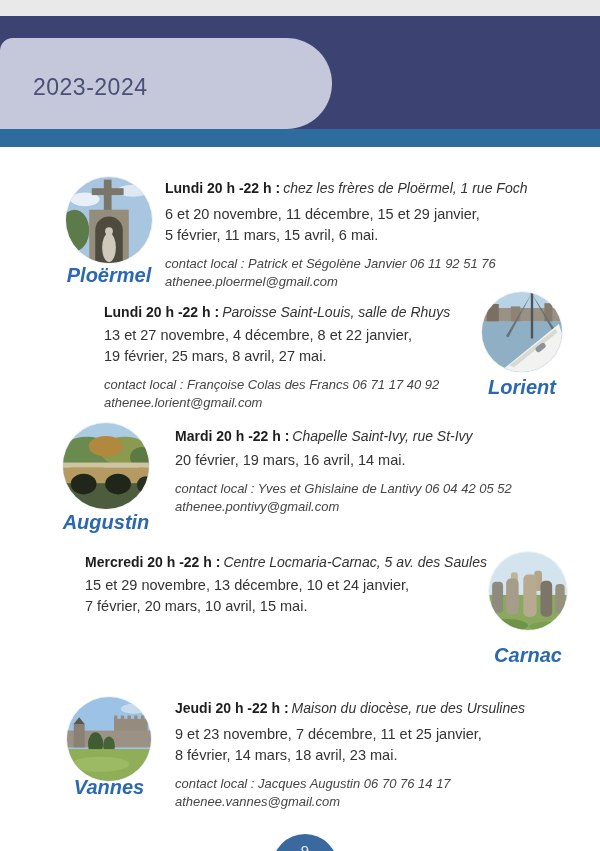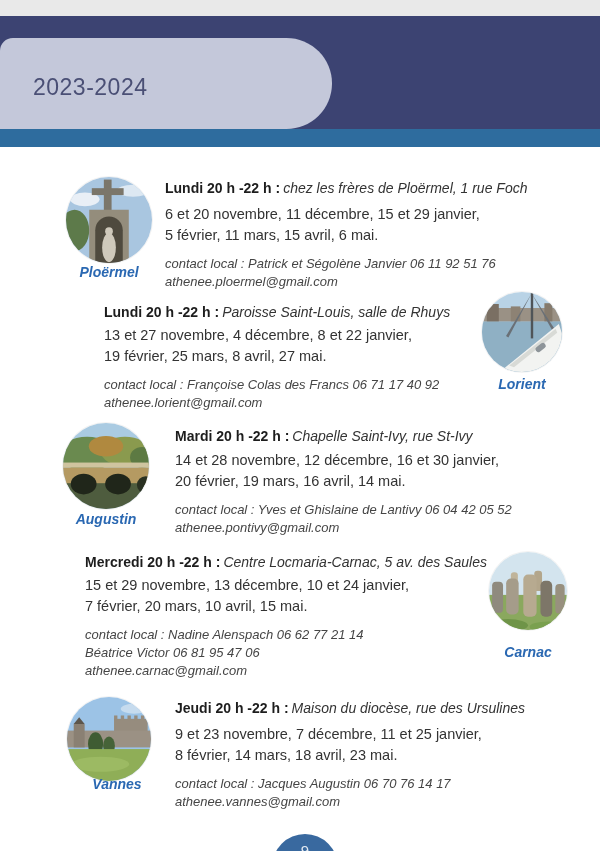--- a/index.html
+++ b/index.html
@@ -17,21 +17,21 @@
   .school-year {
     position:absolute; left:33px; top:58px; font-size:23px; letter-spacing:0.5px;
     color:#4a4f75; font-family:"Liberation Sans", sans-serif;
   }
   .teal-stripe { position:absolute; left:0; top:113px; width:600px; height:18px; background:#2e6c9e; }
 
   
   .photo { position:absolute; border-radius:50%; overflow:hidden; box-shadow:0 0 0 1px rgba(0,0,0,0.05); }
   .photo svg { display:block; width:100%; height:100%; }
   .city {
-    position:absolute; font-style:italic; font-weight:bold; font-size:14px;
+    position:absolute; font-style:italic; font-weight:bold; font-size:20px;
     color:#2a68b2; text-align:center;
   }
   .text { position:absolute; }
   .heading { font-size:14px; white-space:nowrap; color:#222; }
   .heading .day { font-weight:bold; color:#1d1d1d; }
   .heading .venue { font-style:italic; font-weight:normal; color:#333; margin-left:3px; }
   .dates { margin-top:8px; font-size:14.5px; color:#333; line-height:21px; }
   .dates span { display:block; }
   .contact {
     margin-top:9px; display:inline-block; text-align:left;
@@ -49,21 +49,21 @@
 
   .e3-photo { left:63px;  top:407px; width:86px; height:86px; }
   .e3-label { left:45px;  top:495px; width:122px; }
   .e3-text  { left:175px; top:412px; width:420px; }
 
   .e4-text  { left:85px;  top:538px; width:404px; }
   .e4-photo { left:489px; top:536px; width:78px; height:78px; }
   .e4-label { left:468px; top:628px; width:120px; }
 
   .e5-photo { left:67px;  top:681px; width:84px; height:84px; }
-  .e5-label { left:57px;  top:760px; width:120px; }
+  .e5-label { left:49px;  top:760px; width:120px; }
   .e5-text  { left:175px; top:684px; width:420px; }
 
   
   .page-dome {
     position:absolute; left:272px; top:818px; width:66px; height:66px;
     border-radius:50%; background:#39699f; text-align:center;
   }
   .page-dome .num { display:block; margin-top:8px; font-size:15px; color:#e3eaf2; }
 </style>
 </head>
@@ -156,43 +156,37 @@
         <ellipse cx="64" cy="71" rx="15" ry="12" fill="#20261a"></ellipse>
         <ellipse cx="96" cy="72" rx="10" ry="10" fill="#2a3122"></ellipse>
       </svg>
     </div>
     <div class="city e3-label">Augustin</div>
     <div class="text e3-text">
       <div class="heading">
         <span class="day">Mardi 20 h -22 h :</span><span class="venue">Chapelle Saint-Ivy, rue St-Ivy</span>
       </div>
       <div class="dates" style="margin-top:6px;">
-        <span>14 et 28 novembre, 12 décembre, 16 et 30 janvier,</span>
         <span>20 février, 19 mars, 16 avril, 14 mai.</span>
       </div>
       <div class="contact">
         <span>contact local : Yves et Ghislaine de Lantivy 06 04 42 05 52</span>
         <span>athenee.pontivy@gmail.com</span>
       </div>
     </div>
   </section>
 
   <section>
     <div class="text e4-text">
       <div class="heading">
         <span class="day">Mercredi 20 h -22 h :</span><span class="venue">Centre Locmaria-Carnac, 5 av. des Saules</span>
       </div>
       <div class="dates" style="margin-top:5px;">
         <span>15 et 29 novembre, 13 décembre, 10 et 24 janvier,</span>
         <span>7 février, 20 mars, 10 avril, 15 mai.</span>
-      </div>
-      <div class="contact">
-        <span>contact local :  Nadine Alenspach 06 62 77 21 14</span>
-        <span>Béatrice Victor 06 81 95 47 06</span>
-        <span>athenee.carnac@gmail.com</span>
       </div>
     </div>
     <div class="photo e4-photo">
       <svg viewBox="0 0 100 100" preserveAspectRatio="none">
         <rect width="100" height="100" fill="#d3e4ee"></rect>
         <rect x="0" y="55" width="100" height="45" fill="#8aa85e"></rect>
         <rect x="28" y="26" width="9" height="24" rx="4" fill="#c0b49a"></rect>
         <rect x="58" y="24" width="10" height="26" rx="4" fill="#b3a68b"></rect>
         <rect x="4" y="38" width="14" height="40" rx="5" fill="#8f8a7e"></rect>
         <rect x="22" y="34" width="16" height="46" rx="6" fill="#a59c8a"></rect>

